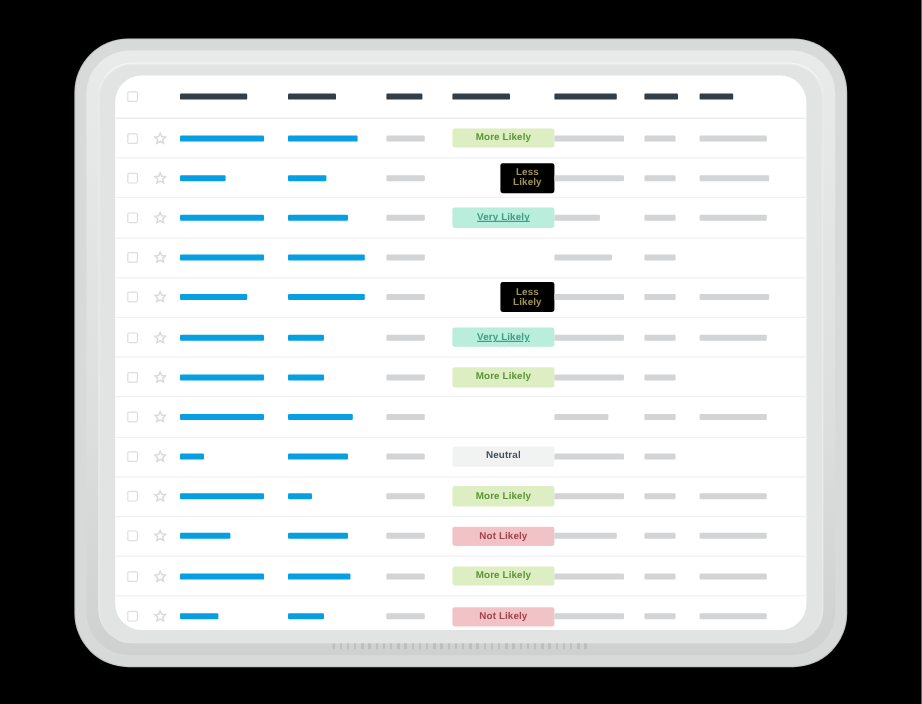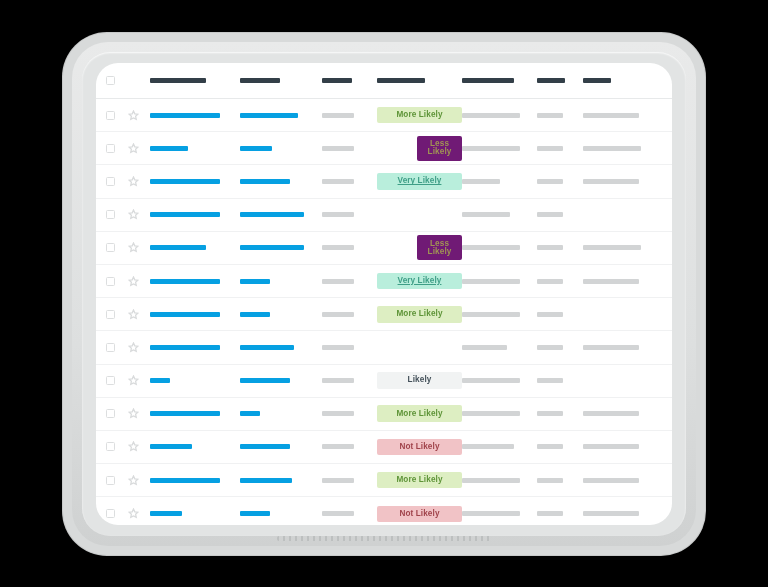--- a/index.html
+++ b/index.html
@@ -92,21 +92,21 @@
     box-sizing:border-box;
     text-align:center;
     font-size:8.2px;
     font-weight:bold;
     letter-spacing:.1px;
     padding:4.2px 0;
     border-radius:2px;
     line-height:1;
   }
   .badge.more   {background:#ddeec2;color:#5e9438;}
-  .badge.less   {background:#701a75;color:#a09354;margin-left:40px;}
+  .badge.less   {background:#000000;color:#a09354;margin-left:40px;}
   .badge.very   {background:#b9eedc;color:#3e9e86;text-decoration:underline;}
   .badge.not    {background:#f1c3c6;color:#a0434b;}
   .badge.neutral{background:#f1f3f3;color:#44515a;}
   .badge.empty  {background:transparent;}
 </style>
 </head>
 <body>
 
 <div class="stage">
   <div class="device">
@@ -402,21 +402,21 @@
             <div class="cell c-a">
               <span class="bar blue" style="width:20px"></span>
             </div>
             <div class="cell c-b">
               <span class="bar blue" style="width:50px"></span>
             </div>
             <div class="cell c-c">
               <span class="bar gray" style="width:32px"></span>
             </div>
             <div class="cell c-badge">
-              <span class="badge neutral">Likely</span>
+              <span class="badge neutral">Neutral</span>
             </div>
             <div class="cell c-e">
               <span class="bar gray" style="width:58px"></span>
             </div>
             <div class="cell c-f">
               <span class="bar gray" style="width:26px"></span>
             </div>
             <div class="cell c-g">
               <span></span>
             </div>

